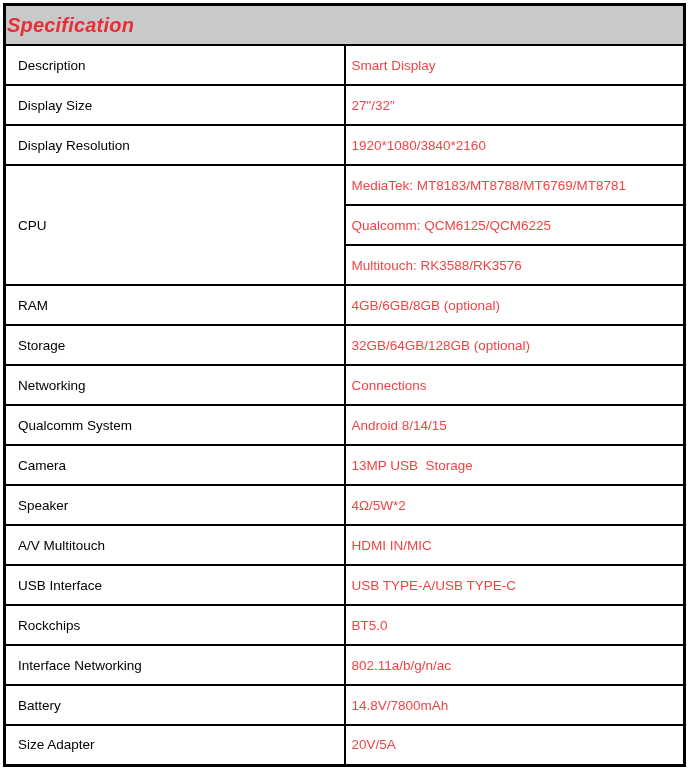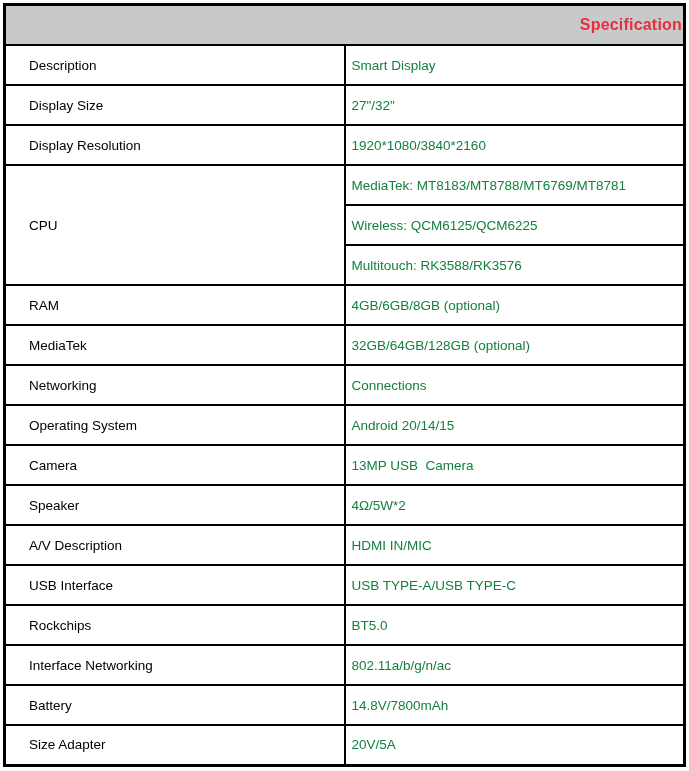--- a/index.html
+++ b/index.html
@@ -23,37 +23,38 @@
     table-layout: fixed;
   }
   table.spec-table, table.spec-table td, table.spec-table th {
     border: 2px solid #000000;
   }
   table.spec-table {
     border-width: 3px;
   }
   th.header-cell {
     height: 36px;
-    text-align: right;
+    text-align: left;
     vertical-align: middle;
-    font-size: 16px;
+    font-size: 20px;
     font-weight: bold;
     letter-spacing: 0.2px;
+    font-style: italic;
   }
   td.label-cell {
     width: 144px;
     font-size: 13.5px;
     color: #000000;
-    padding: 2px 4px 2px 23px;
+    padding: 2px 4px 2px 12px;
     vertical-align: middle;
     background: #ffffff;
   }
   td.value-cell {
     font-size: 13.5px;
-    color: #15803d;
+    color: #ef4444;
     padding: 2px 4px 2px 6px;
     vertical-align: middle;
     background: #ffffff;
     white-space: pre-wrap;
     margin-left: 8px;
   }
   tr.spec-row {
     height: 40px;
   }
 </style>
@@ -79,51 +80,51 @@
         </tr>
         <tr class="spec-row">
           <td class="label-cell" rowspan="1">Display Resolution</td>
           <td class="value-cell">1920*1080/3840*2160</td>
         </tr>
         <tr class="spec-row">
           <td class="label-cell" rowspan="3">CPU</td>
           <td class="value-cell">MediaTek: MT8183/MT8788/MT6769/MT8781</td>
         </tr>
         <tr class="spec-row">
-          <td class="value-cell">Wireless: QCM6125/QCM6225</td>
+          <td class="value-cell">Qualcomm: QCM6125/QCM6225</td>
         </tr>
         <tr class="spec-row">
           <td class="value-cell">Multitouch: RK3588/RK3576</td>
         </tr>
         <tr class="spec-row">
           <td class="label-cell" rowspan="1">RAM</td>
           <td class="value-cell">4GB/6GB/8GB (optional)</td>
         </tr>
         <tr class="spec-row">
-          <td class="label-cell" rowspan="1">MediaTek</td>
+          <td class="label-cell" rowspan="1">Storage</td>
           <td class="value-cell">32GB/64GB/128GB (optional)</td>
         </tr>
         <tr class="spec-row">
           <td class="label-cell" rowspan="1">Networking</td>
           <td class="value-cell">Connections</td>
         </tr>
         <tr class="spec-row">
-          <td class="label-cell" rowspan="1">Operating System</td>
-          <td class="value-cell">Android 20/14/15</td>
+          <td class="label-cell" rowspan="1">Qualcomm System</td>
+          <td class="value-cell">Android 8/14/15</td>
         </tr>
         <tr class="spec-row">
           <td class="label-cell" rowspan="1">Camera</td>
-          <td class="value-cell">13MP USB  Camera</td>
+          <td class="value-cell">13MP USB  Storage</td>
         </tr>
         <tr class="spec-row">
           <td class="label-cell" rowspan="1">Speaker</td>
           <td class="value-cell">4Ω/5W*2</td>
         </tr>
         <tr class="spec-row">
-          <td class="label-cell" rowspan="1">A/V Description</td>
+          <td class="label-cell" rowspan="1">A/V Multitouch</td>
           <td class="value-cell">HDMI IN/MIC</td>
         </tr>
         <tr class="spec-row">
           <td class="label-cell" rowspan="1">USB Interface</td>
           <td class="value-cell">USB TYPE-A/USB TYPE-C</td>
         </tr>
         <tr class="spec-row">
           <td class="label-cell" rowspan="1">Rockchips</td>
           <td class="value-cell">BT5.0</td>
         </tr>

